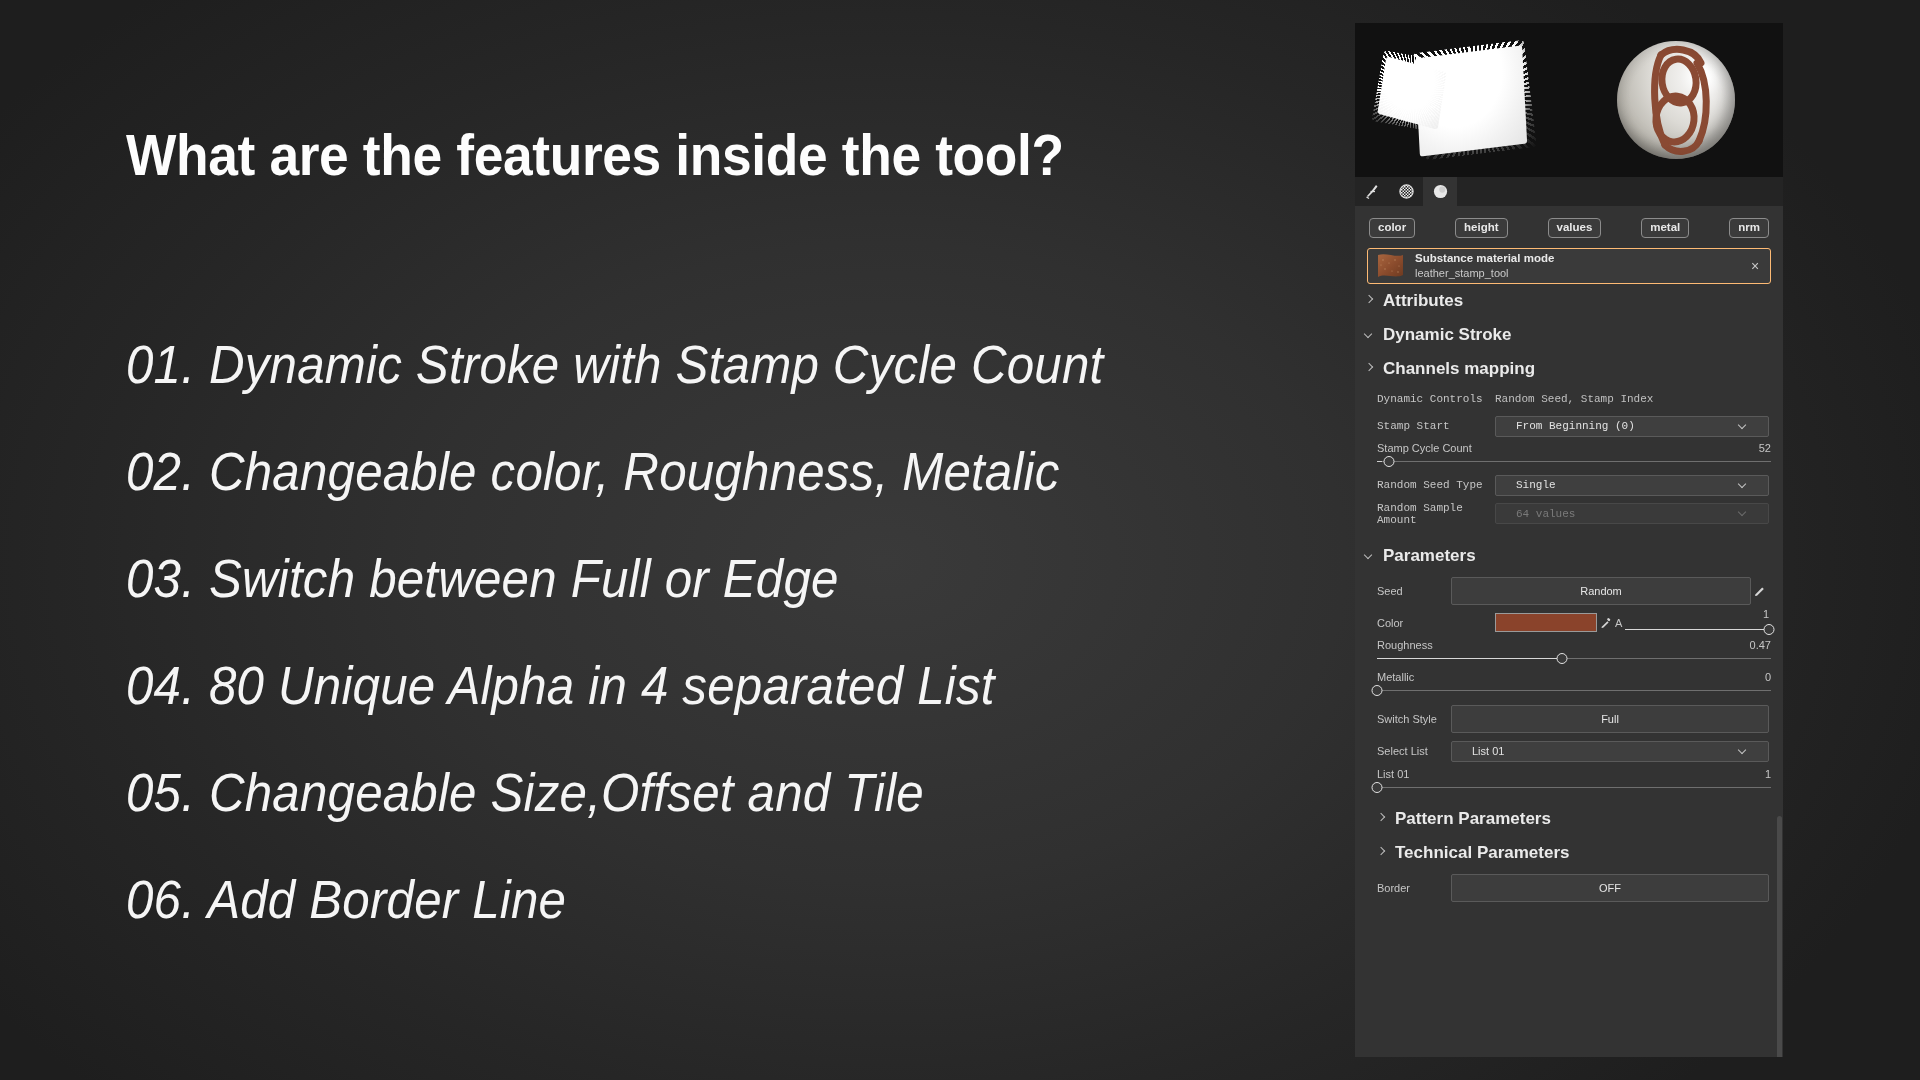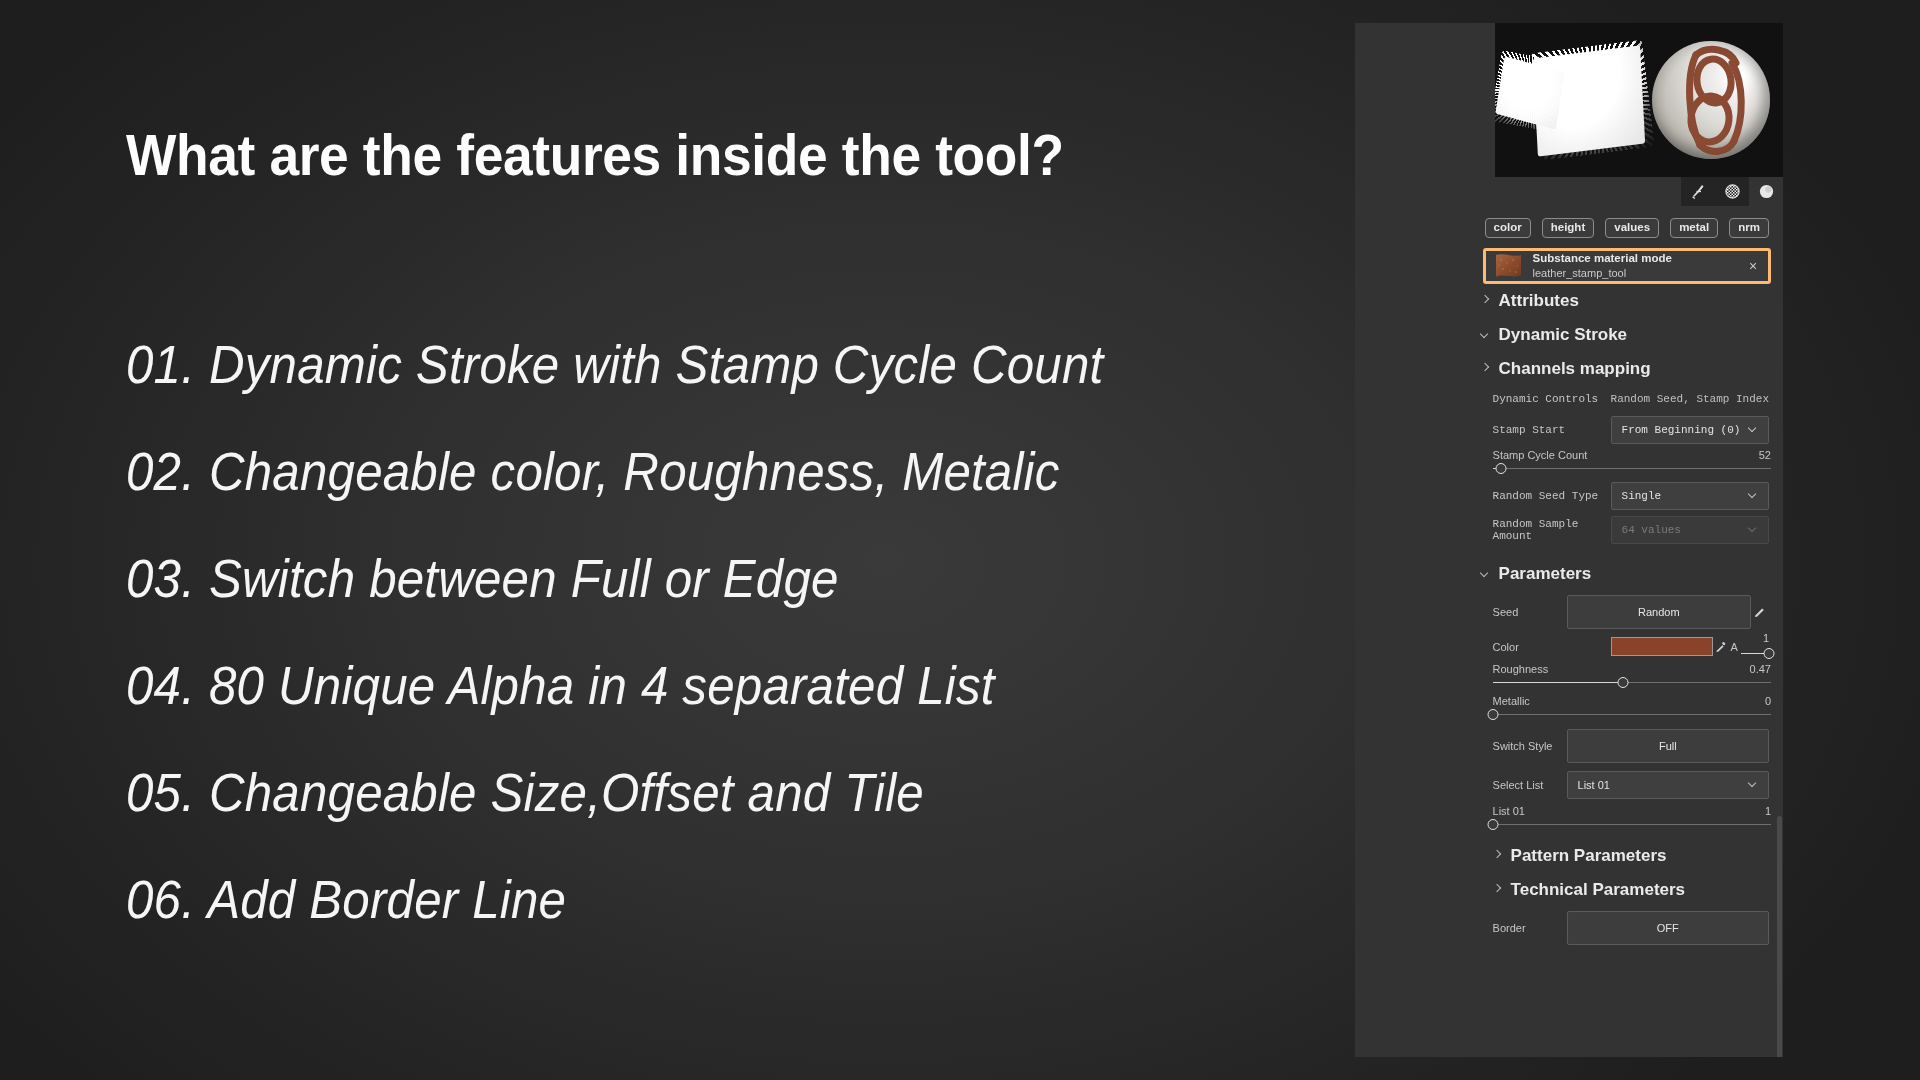--- a/index.html
+++ b/index.html
@@ -70,21 +70,20 @@
   #tool-panel {
     position: absolute;
     left: 1355px;
     top: 23px;
     width: 428px;
     height: 1034px;
     background: #333333;
     display: flex;
     flex-direction: column;
     overflow: hidden;
-    align-items: flex-end;
   }
 
   
   #preview-strip {
     position: relative;
     height: 154px;
     background: #111111;
     display: flex;
     align-items: center;
     justify-content: space-around;
@@ -203,21 +202,21 @@
     font-size: 11.5px;
     font-weight: bold;
     padding: 2px 8px 3px 8px;
     line-height: 1.1;
     cursor: pointer;
   }
 
   
   #material-card {
     margin: 2px 12px 0 12px;
-    border: 3px solid #fdba74;
+    border: 1px solid #fdba74;
     border-radius: 3px;
     background: #3a3a3a;
     display: flex;
     align-items: center;
     padding: 5px 6px;
     position: relative;
     height: 36px;
     box-sizing: border-box;
   }
   #material-thumb {
@@ -287,27 +286,27 @@
     width: 118px;
   }
   .row-value-text {
     font-size: 11px;
     color: #c0c0c0;
   }
 
   
   .dropdown {
     flex: 1;
-    height: 28px;
+    height: 21px;
     border: 1px solid #5a5a5a;
     border-radius: 2px;
     background: #3f3f3f;
     display: flex;
     align-items: center;
-    padding: 0 10px;
+    padding: 0 20px;
     font-size: 11px;
     color: #e2e2e2;
     cursor: pointer;
     box-sizing: border-box;
   }
   .dropdown span.dd-text { flex: 1; }
   .dd-arrow {
     width: 9px; height: 9px; position: relative; flex: none;
   }
   .dd-arrow::before {
@@ -359,21 +358,21 @@
   .track .stub {
     position: absolute;
     left: 0; top: 5px;
     width: 5px; height: 1.5px;
     background: #cfcfcf;
   }
 
   
   .btn-wide {
     flex: 1;
-    height: 34px;
+    height: 28px;
     border: 1px solid #5a5a5a;
     border-radius: 2px;
     background: #3d3d3d;
     display: flex;
     align-items: center;
     justify-content: center;
     font-size: 11px;
     color: #e6e6e6;
     cursor: pointer;
     box-sizing: border-box;

